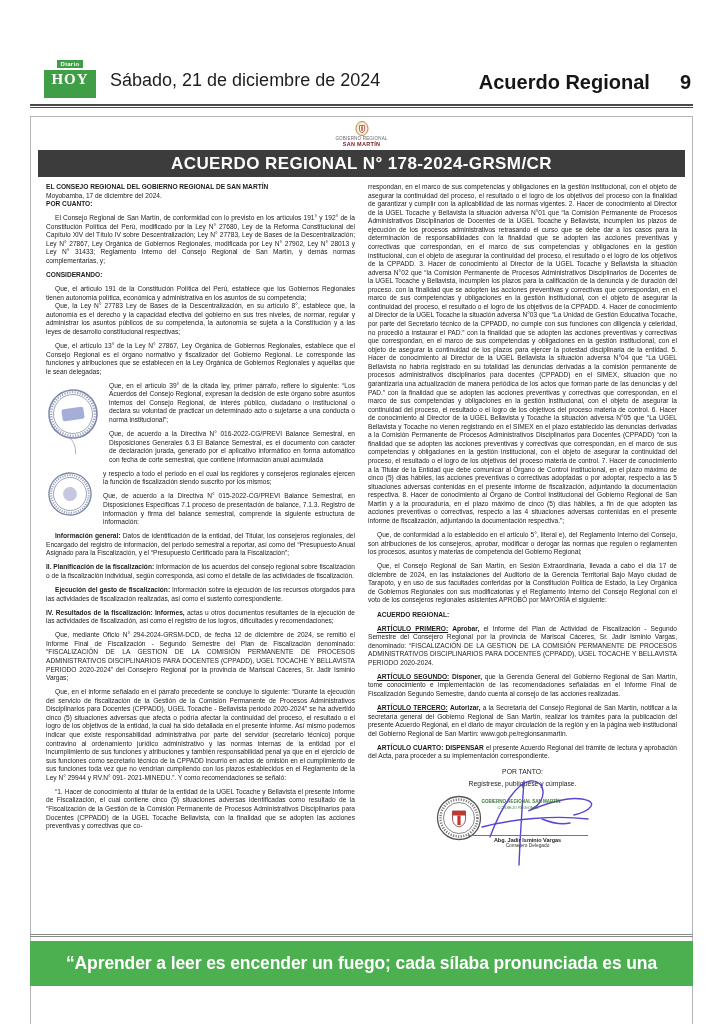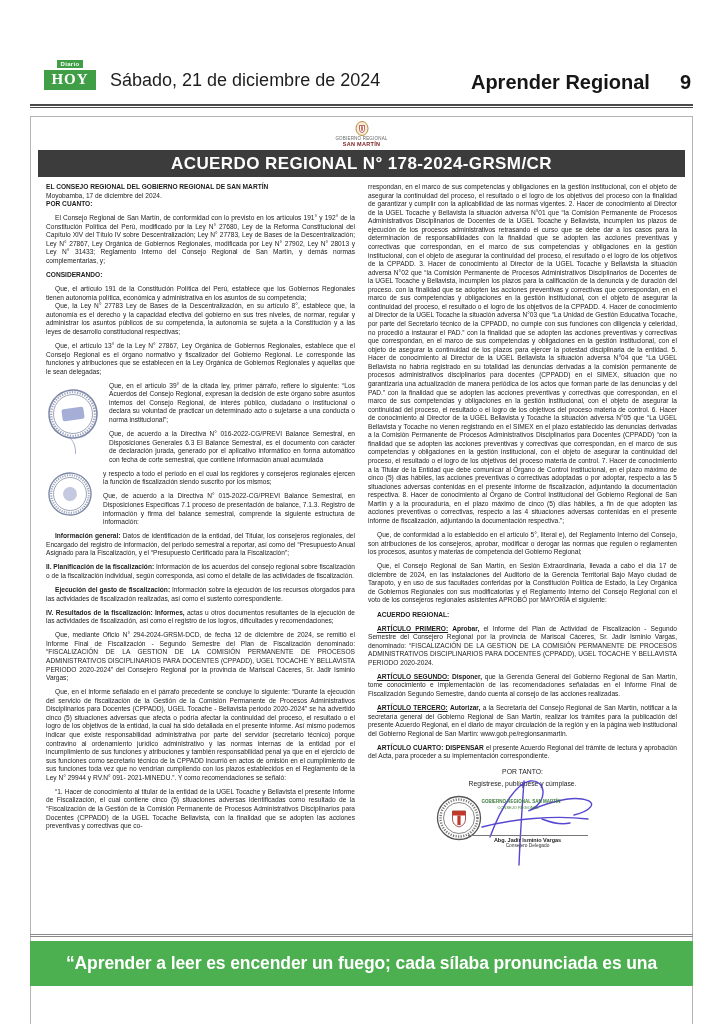--- a/index.html
+++ b/index.html
@@ -20,21 +20,21 @@
     -webkit-font-smoothing:antialiased;
   }
   .page{position:absolute;inset:0;overflow:hidden;}
 
   
   .masthead{position:absolute;left:30px;right:30px;top:50px;height:50px;}
   .hoy-logo{position:absolute;left:14px;top:2px;width:52px;text-align:center;}
   .hoy-top{display:inline-block;background:var(--brand-green);color:#fff;
     font-size:6px;font-weight:bold;padding:1px 4px 0;line-height:7px;letter-spacing:.3px;}
   .hoy-main{background:var(--brand-green);color:#fff;font-family:"Liberation Serif",serif;
-    font-weight:bold;font-size:15px;line-height:19px;letter-spacing:1px;padding:0 2px 1px;}
+    font-weight:bold;font-size:15px;line-height:19px;letter-spacing:1px;padding:0 2px 9px;}
   .masthead-date{position:absolute;left:80px;bottom:9px;font-size:18px;color:#1d1d1d;}
   .masthead-right{position:absolute;right:2px;bottom:6px;font-weight:bold;font-size:20px;}
   .masthead-right .section{margin-right:30px;}
   .rule-double{position:absolute;left:30px;right:30px;top:104px;height:4px;
     border-top:2.5px solid var(--rule);border-bottom:1px solid var(--rule);}
 
   
   .doc-box{position:absolute;left:30px;right:30px;top:116px;height:1001px;
     border:1px solid #b3b3b3;background:#fff;overflow:hidden;}
   .grsm-logo{margin:4px auto 0;width:120px;text-align:center;line-height:1;}
@@ -83,21 +83,21 @@
 
 <div class="page">
 
   <div class="masthead">
     <div class="hoy-logo">
       <div class="hoy-top">Diario</div>
       <div class="hoy-main">HOY</div>
     </div>
     <div class="masthead-date">Sábado, 21 de diciembre de  2024</div>
     <div class="masthead-right">
-      <span class="section">Aprender Regional</span><span>9</span>
+      <span class="section">Acuerdo Regional</span><span>9</span>
     </div>
   </div>
   <div class="rule-double"></div>
 
   <div class="doc-box">
 
     <div class="grsm-logo">
       <svg class="grsm-crest" width="14" height="15" viewBox="0 0 14 15">
         <ellipse cx="7" cy="7.5" rx="6" ry="7" fill="#f6edd8" stroke="#b98a3c" stroke-width="1"></ellipse>
         <path d="M4.5 4.5 h5 v4 q0 2.5 -2.5 3.2 q-2.5 -.7 -2.5 -3.2 z" fill="#fff" stroke="#9a2c2c" stroke-width=".7"></path>

